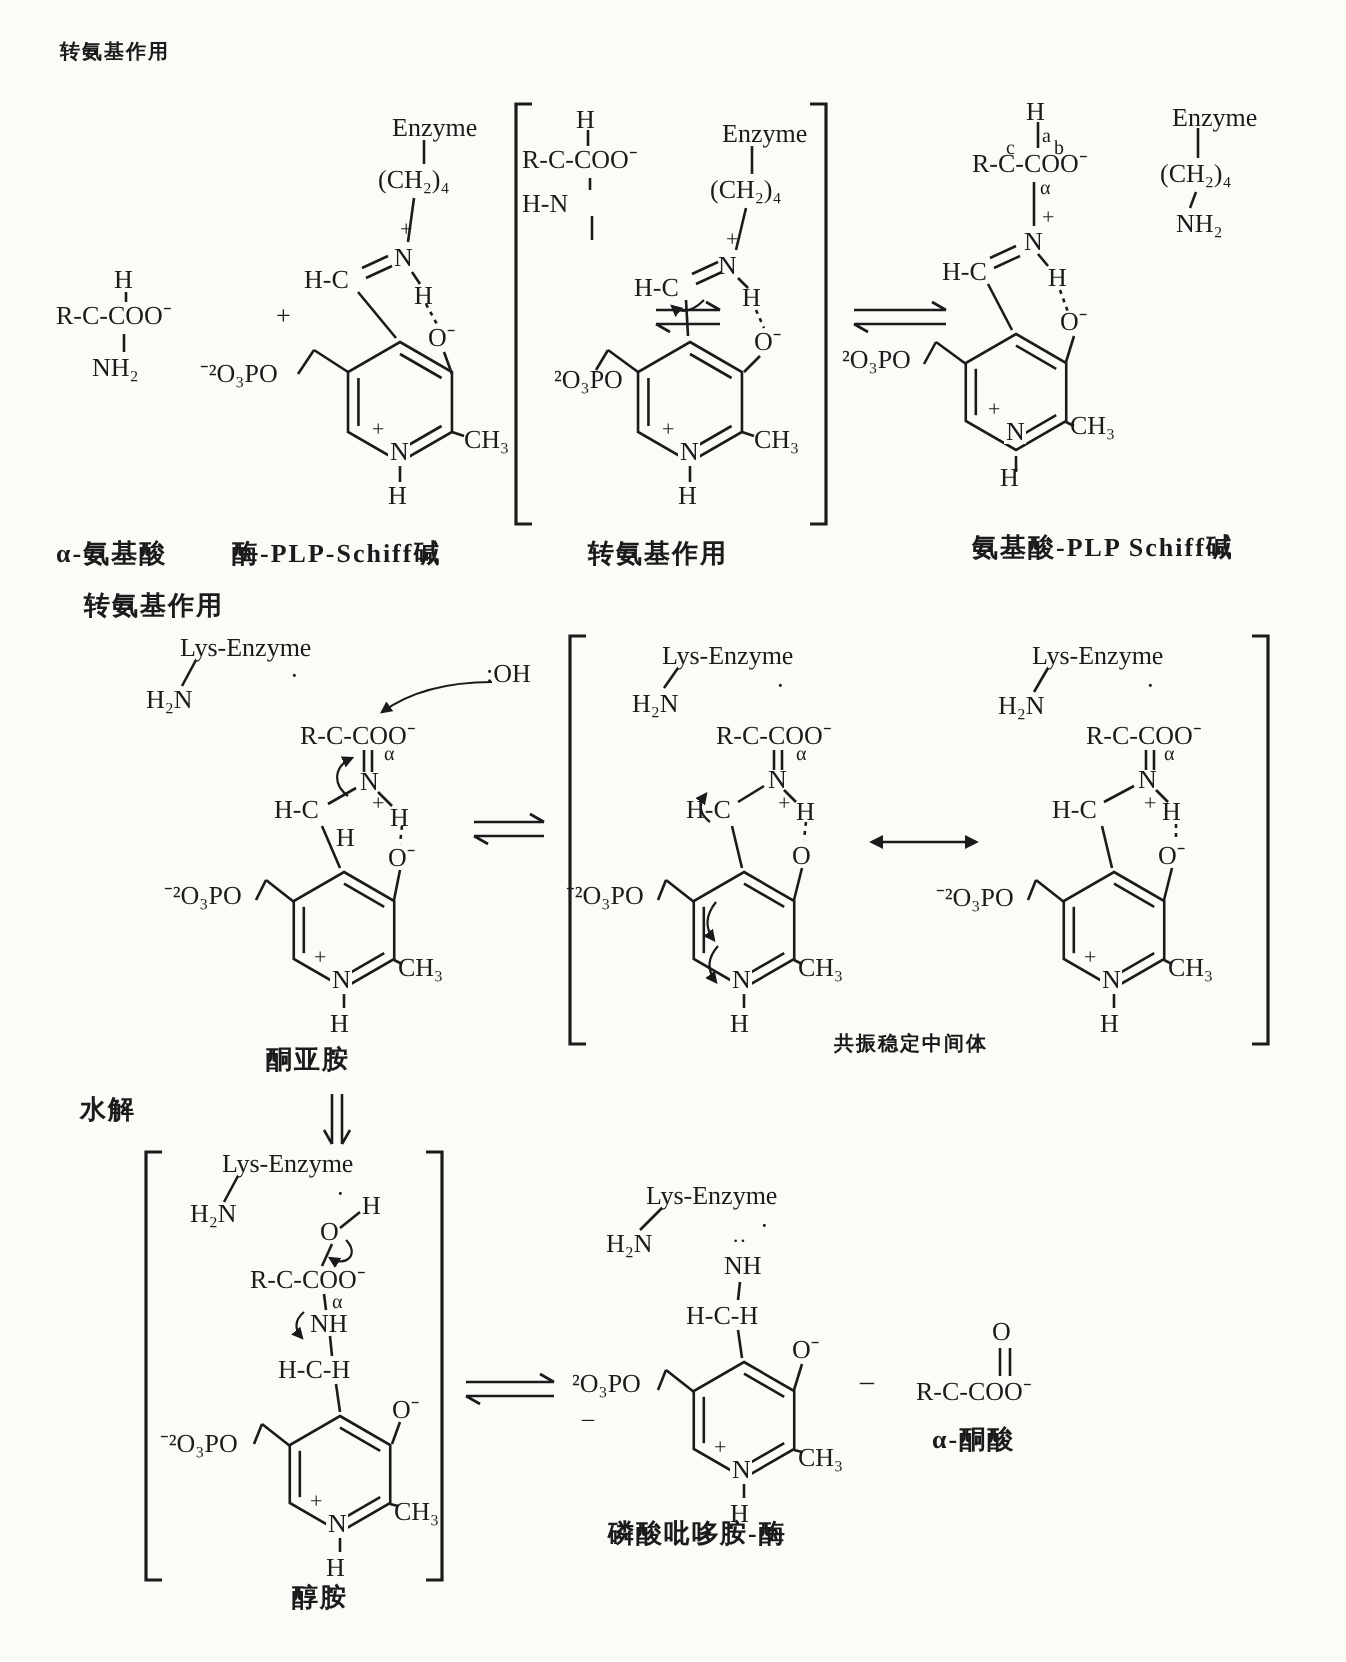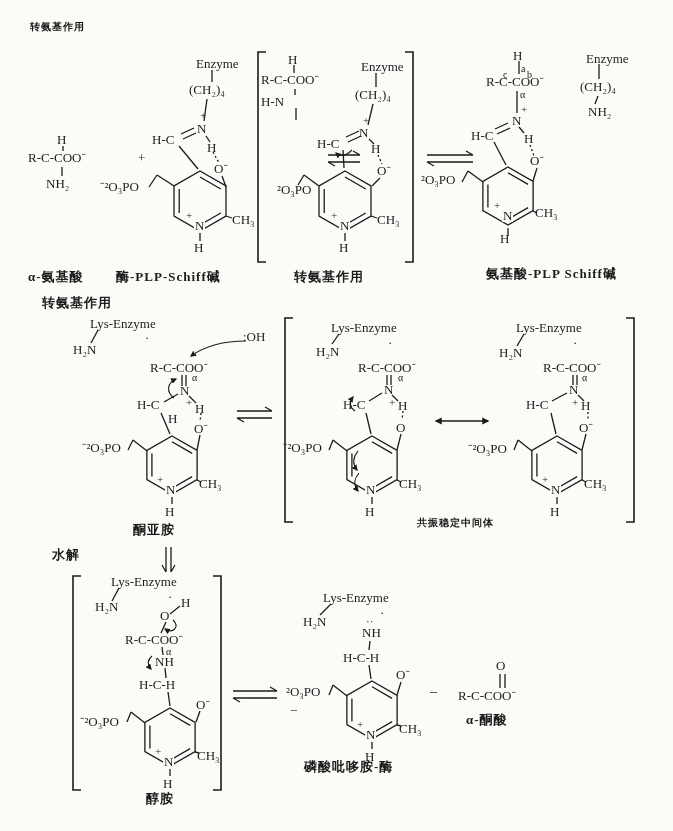--- a/index.html
+++ b/index.html
@@ -176,21 +176,21 @@
         <path d="M405,52L413,52L413,262L405,262" stroke-width="1.6"></path>
         <path d="M293,318L285,318L285,522L293,522" stroke-width="1.6"></path>
         <path d="M626,318L634,318L634,522L626,522" stroke-width="1.6"></path>
         <path d="M81,576L73,576L73,790L81,790" stroke-width="1.6"></path>
         <path d="M213,576L221,576L221,790L213,790" stroke-width="1.6"></path>
       </g>
   </svg>
   <div id="labels">
       <div class="lbl b" style="left: 30px; top: 22px; font-size: 10px;">转氨基作用</div>
       <div class="lbl b" style="left: 42px; top: 296px; font-size: 13px;">转氨基作用</div>
-      <div class="lbl b" style="left: 40px; top: 548px; font-size: 13px; margin-left: 12px;">水解</div>
+      <div class="lbl b" style="left: 40px; top: 548px; font-size: 13px;">水解</div>
       <div class="lbl b" style="left: 28px; top: 270px; font-size: 13px;">α-氨基酸</div>
       <div class="lbl b" style="left: 116px; top: 270px; font-size: 13px;">酶-PLP-Schiff碱</div>
       <div class="lbl b" style="left: 294px; top: 270px; font-size: 13px;">转氨基作用</div>
       <div class="lbl b" style="left: 486px; top: 267px; font-size: 13px;">氨基酸-PLP Schiff碱</div>
       <div class="lbl b" style="left: 133px; top: 523px; font-size: 13px;">酮亚胺</div>
       <div class="lbl b" style="left: 417px; top: 518px; font-size: 10px;">共振稳定中间体</div>
       <div class="lbl b" style="left: 146px; top: 792px; font-size: 13px;">醇胺</div>
       <div class="lbl b" style="left: 304px; top: 760px; font-size: 13px;">磷酸吡哆胺-酶</div>
       <div class="lbl b" style="left: 466px; top: 713px; font-size: 13px;">α-酮酸</div>
       <div class="lbl" style="left: 57px; top: 133px;">H</div>

